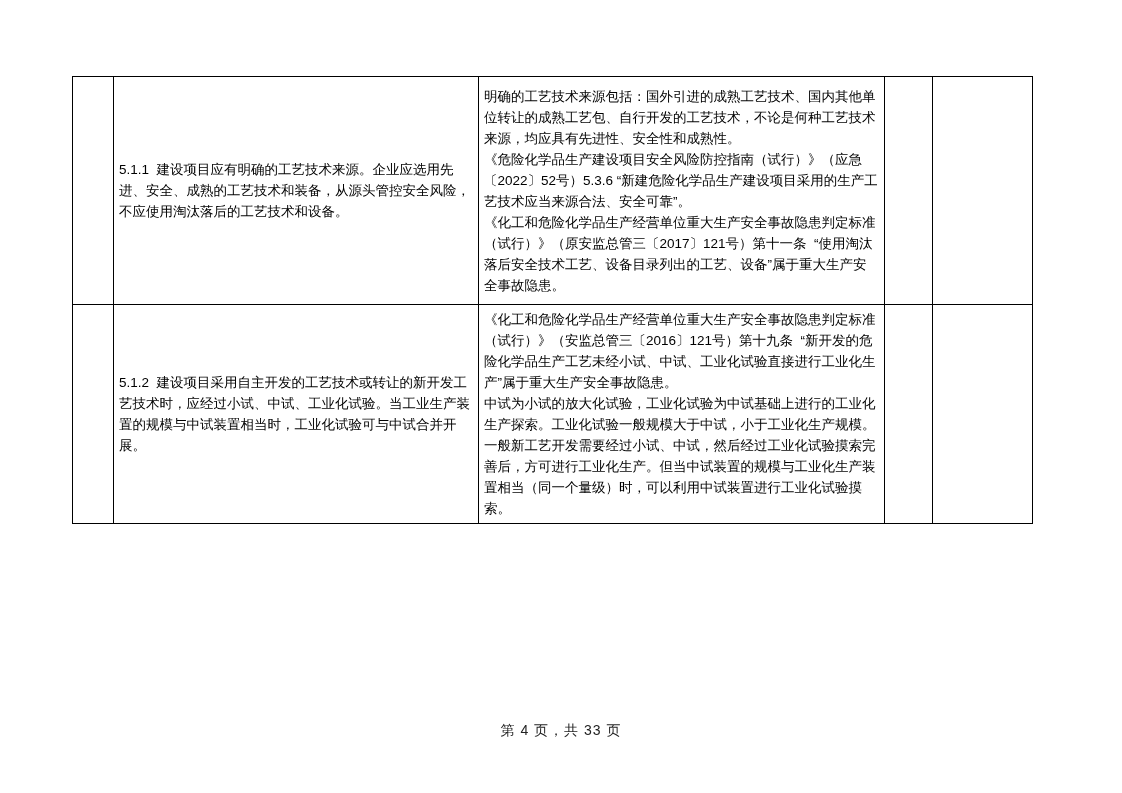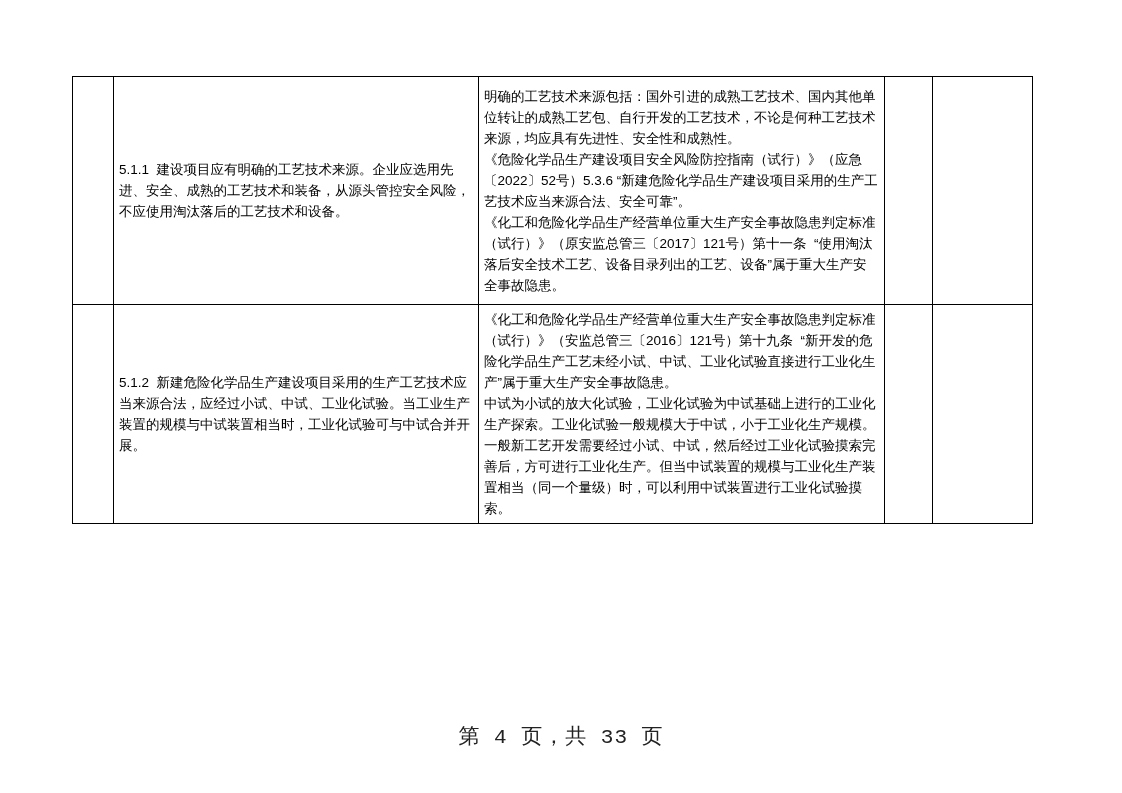--- a/index.html
+++ b/index.html
@@ -42,22 +42,22 @@
   col.c-req    { width: 365px; }
   col.c-expl   { width: 406px; }
   col.c-check  { width: 48px; }
   col.c-remark { width: 100px; }
   .footer {
     position: absolute;
     left: 0;
     top: 722px;
     width: 1122px;
     text-align: center;
-    font-family: Liberation Mono, monospace;
-    font-size: 21px;
+    font-family: Liberation Sans, sans-serif;
+    font-size: 14px;
     letter-spacing: 1px;
     color: #222222;
   }
 </style>
 </head>
 <body>
 
 <div class="page">
 
   <table class="doc-table">
@@ -73,21 +73,21 @@
         <td></td>
         <td>5.1.1  建设项目应有明确的工艺技术来源。企业应选用先进、安全、成熟的工艺技术和装备，从源头管控安全风险，不应使用淘汰落后的工艺技术和设备。</td>
         <td>明确的工艺技术来源包括：国外引进的成熟工艺技术、国内其他单位转让的成熟工艺包、自行开发的工艺技术，不论是何种工艺技术来源，均应具有先进性、安全性和成熟性。
 《危险化学品生产建设项目安全风险防控指南（试行）》（应急〔2022〕52号）5.3.6 “新建危险化学品生产建设项目采用的生产工艺技术应当来源合法、安全可靠”。
 《化工和危险化学品生产经营单位重大生产安全事故隐患判定标准（试行）》（原安监总管三〔2017〕121号）第十一条  “使用淘汰落后安全技术工艺、设备目录列出的工艺、设备”属于重大生产安全事故隐患。</td>
         <td></td>
         <td></td>
       </tr>
       <tr class="row-2">
         <td></td>
-        <td>5.1.2  新建危险化学品生产建设项目采用的生产工艺技术应当来源合法，应经过小试、中试、工业化试验。当工业生产装置的规模与中试装置相当时，工业化试验可与中试合并开展。</td>
+        <td>5.1.2  建设项目采用自主开发的工艺技术或转让的新开发工艺技术时，应经过小试、中试、工业化试验。当工业生产装置的规模与中试装置相当时，工业化试验可与中试合并开展。</td>
         <td>《化工和危险化学品生产经营单位重大生产安全事故隐患判定标准（试行）》（安监总管三〔2016〕121号）第十九条  “新开发的危险化学品生产工艺未经小试、中试、工业化试验直接进行工业化生产”属于重大生产安全事故隐患。
 中试为小试的放大化试验，工业化试验为中试基础上进行的工业化生产探索。工业化试验一般规模大于中试，小于工业化生产规模。一般新工艺开发需要经过小试、中试，然后经过工业化试验摸索完善后，方可进行工业化生产。但当中试装置的规模与工业化生产装置相当（同一个量级）时，可以利用中试装置进行工业化试验摸索。</td>
         <td></td>
         <td></td>
       </tr>
     </tbody>
   </table>
 
   <div class="footer">第 4 页，共 33 页</div>
 

